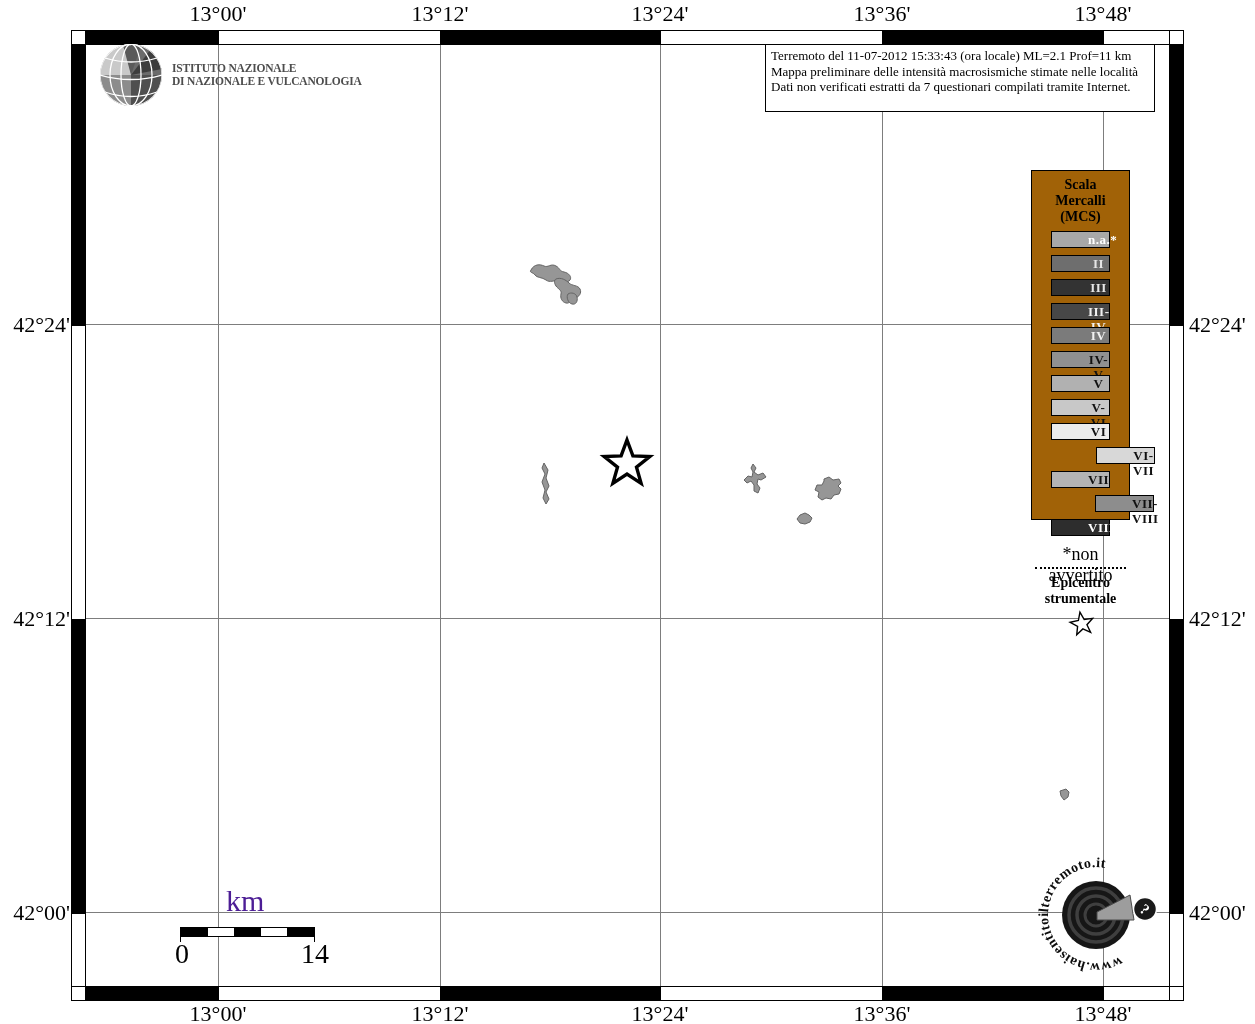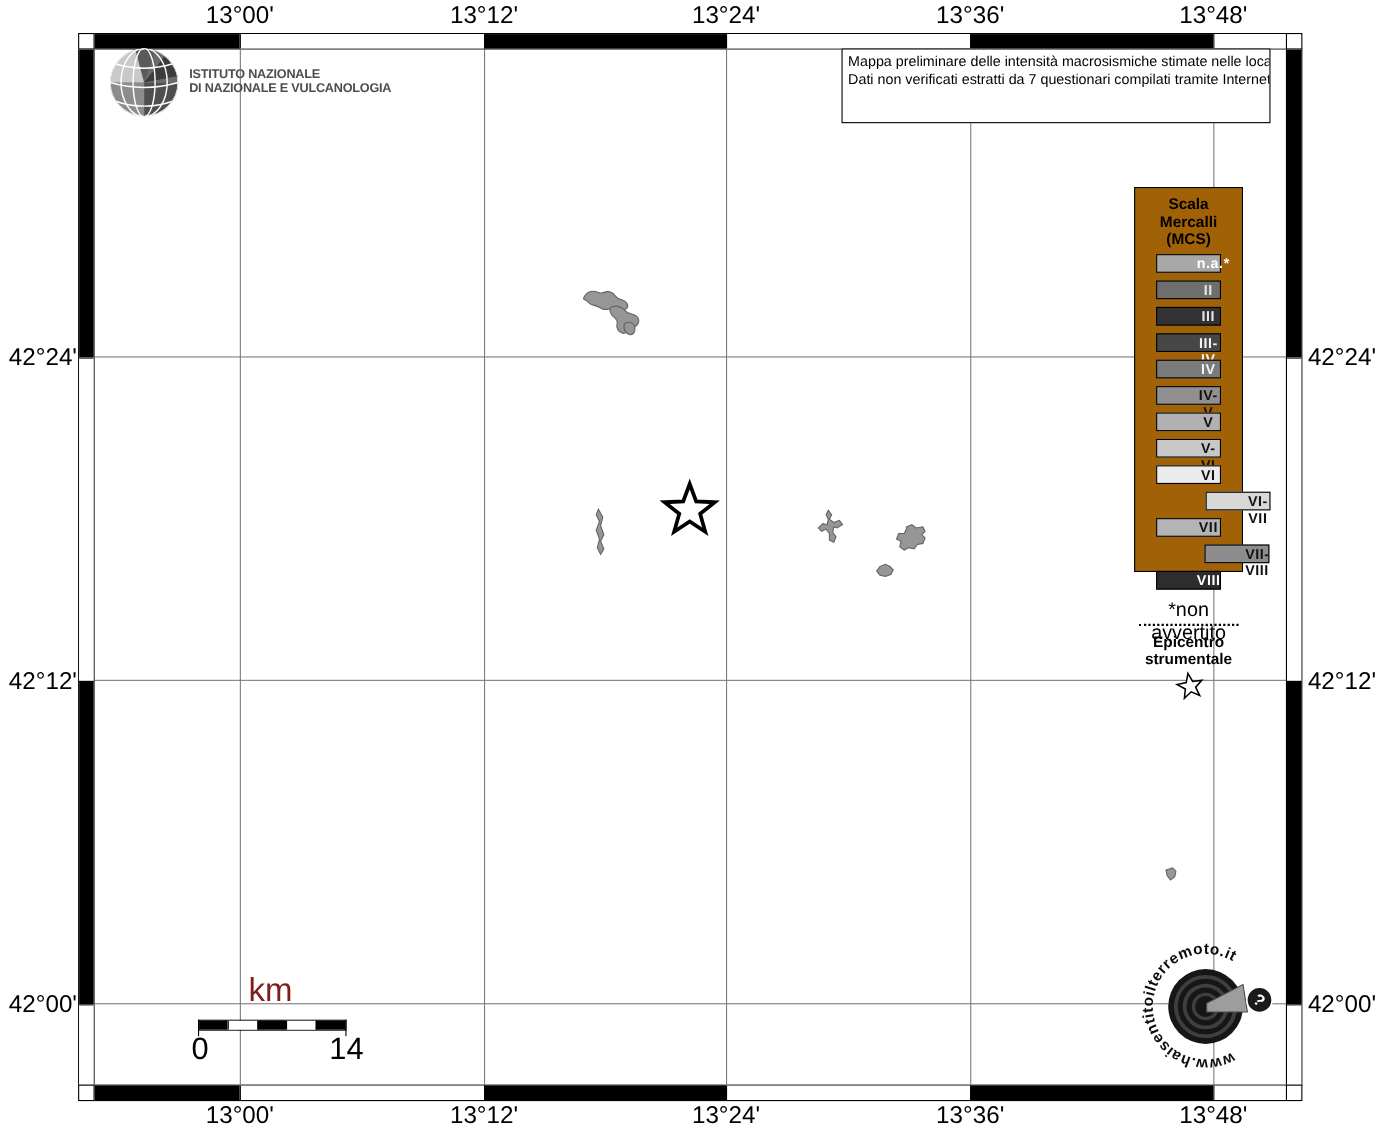--- a/index.html
+++ b/index.html
@@ -1,17 +1,17 @@
 <!DOCTYPE html>
 <html><head>
 <meta charset="utf-8">
 <style>
   html,body{margin:0;padding:0;background:#fff;}
   #stage{position:relative;width:1255px;height:1024px;background:#ffffff;
-         font-family:Liberation Sans, sans-serif;overflow:hidden;}
+         font-family:Liberation Serif, serif;overflow:hidden;}
   
   .coord{position:absolute;font-size:22px;color:#000;z-index:1;}
   .coord.top,.coord.bottom{width:110px;text-align:center;}
   .coord.left{width:70px;text-align:right;}
   .coord.right{width:80px;text-align:left;}
   
   .band{position:absolute;display:flex;border:1px solid #000;box-sizing:border-box;background:#fff;z-index:2;}
   .band.h{flex-direction:row;height:15px;}
   .band.v{flex-direction:column;width:15px;}
   .seg{box-sizing:border-box;}
@@ -30,21 +30,21 @@
   #infobox .il{font-size:13px;line-height:15.5px;color:#000;white-space:nowrap;}
   
   #legend{position:absolute;left:1031px;top:170px;width:99px;height:350px;background:#a16207;
           border:1px solid #000;box-sizing:border-box;z-index:6;}
   #legend .ttl{position:absolute;left:0;width:100%;text-align:center;font-weight:bold;font-size:14px;color:#000;}
   .swatch{position:absolute;left:19px;width:59px;height:17px;border:1px solid #000;box-sizing:border-box;
           text-align:center;font-weight:bold;font-size:13px;line-height:15px;letter-spacing:.5px;padding-left:36px;}
   #legend .foot{position:absolute;left:0;top:373px;width:100%;text-align:center;font-size:18px;color:#000;}
   #legend .dots{position:absolute;left:3px;top:396px;width:91px;border-top:2px dotted #000;}
   #legend .epi{position:absolute;left:0;width:100%;text-align:center;font-weight:bold;font-size:14px;color:#000;}
-  #km-label{position:absolute;left:226px;top:884px;font-size:30px;color:#7f1d1d;z-index:4;}
+  #km-label{position:absolute;left:226px;top:884px;font-size:30px;color:#4c1d95;z-index:4;}
   #sb{position:absolute;left:180px;top:927px;width:135px;height:10px;display:flex;border:1px solid #000;box-sizing:border-box;z-index:4;}
   #sb .s{flex:1 1 auto;height:100%;box-sizing:border-box;}
   #sb .s + .s{border-left:1px solid #000;}
   .tick{position:absolute;top:927px;width:1px;height:15px;background:#000;z-index:4;}
   #sb0{position:absolute;left:170px;top:938px;width:24px;text-align:center;font-size:28px;color:#000;z-index:4;}
   #sb10{position:absolute;left:297px;top:938px;width:36px;text-align:center;font-size:28px;color:#000;z-index:4;}
   
   #ingv{position:absolute;left:98px;top:42px;z-index:5;display:flex;align-items:center;}
   #ingv-text{margin-left:8px;color:#4d4d4d;font-size:11.5px;font-weight:bold;letter-spacing:-0.2px;line-height:13px;}
   svg{display:block;}
@@ -159,20 +159,21 @@
         </g>
       </g>
     </svg>
     <div id="ingv-text">
       <div>ISTITUTO NAZIONALE</div>
       <div>DI NAZIONALE E VULCANOLOGIA</div>
     </div>
   </div>
 
   <div id="infobox">
+    <div class="il">Terremoto del 11-07-2012 15:33:43 (ora locale) ML=2.1 Prof=11 km</div>
     <div class="il">Mappa preliminare delle intensità macrosismiche stimate nelle località</div>
     <div class="il">Dati non verificati estratti da 7 questionari compilati tramite Internet.</div>
   </div>
 
   <div id="legend">
     <div class="ttl" style="top:6px">Scala</div>
     <div class="ttl" style="top:22px">Mercalli</div>
     <div class="ttl" style="top:38px">(MCS)</div>
 
     <div class="swatch" style="top: 60px; background: rgb(168, 168, 168); color: rgb(255, 255, 255);">n.a.*</div>

